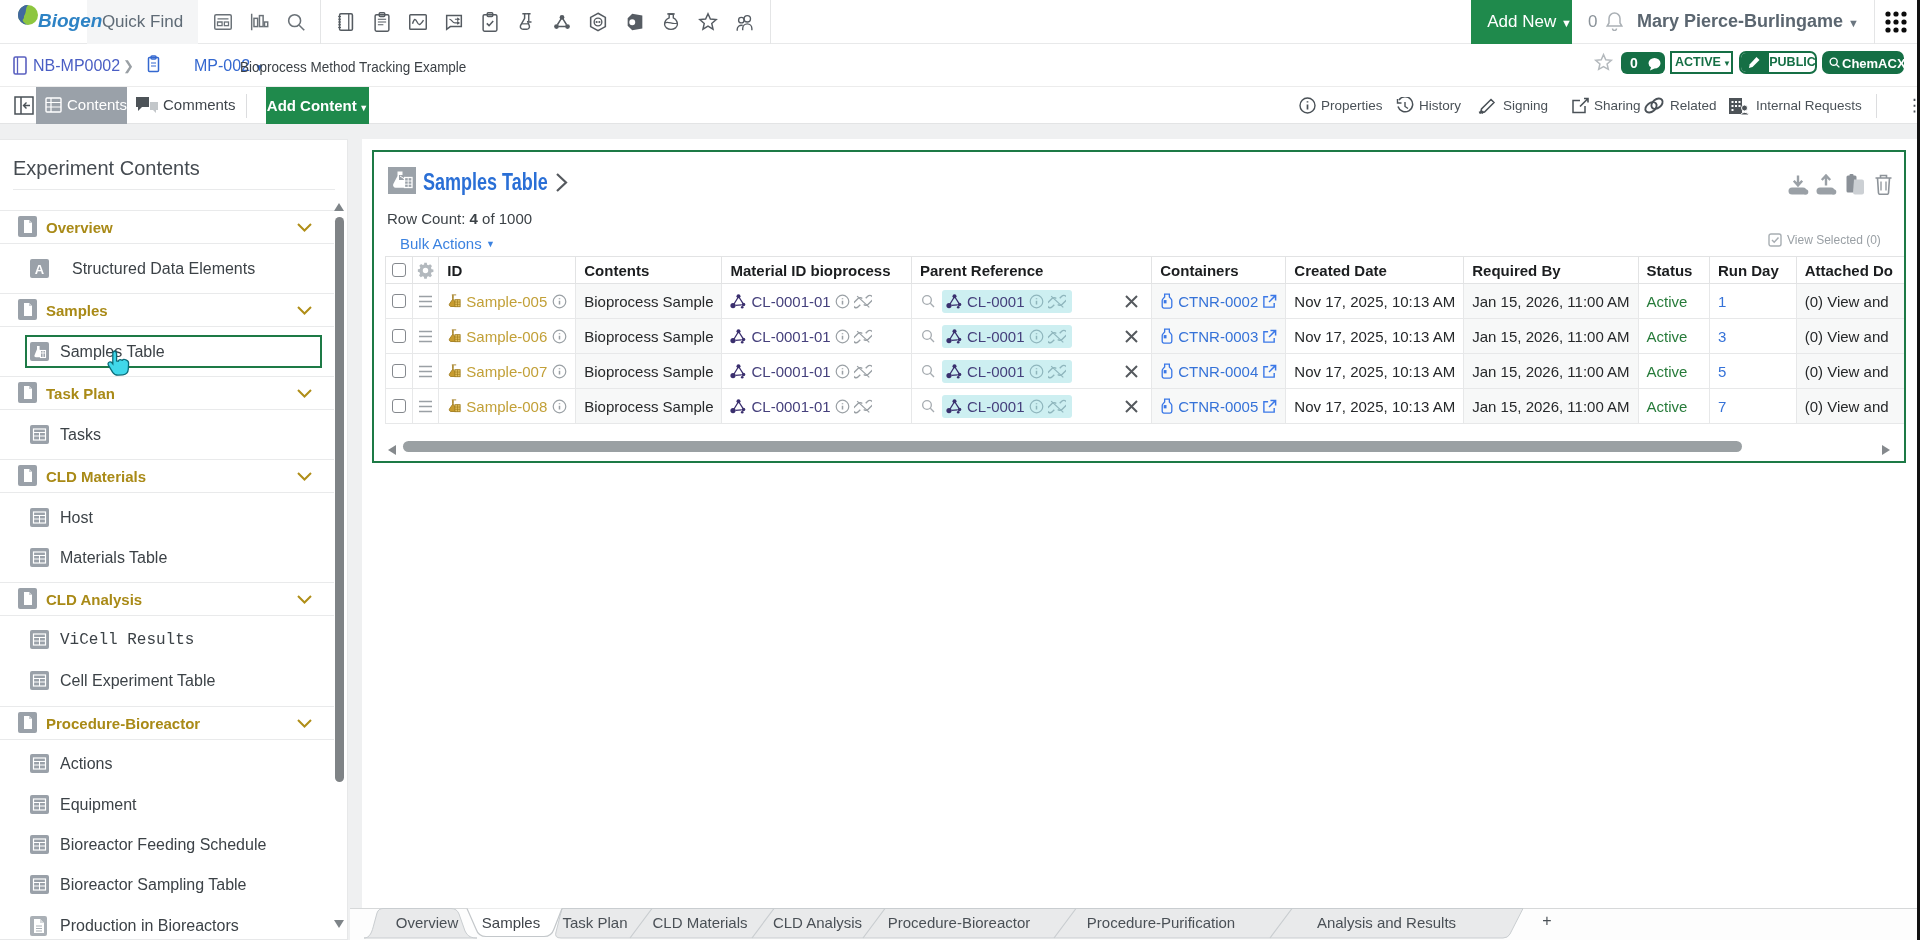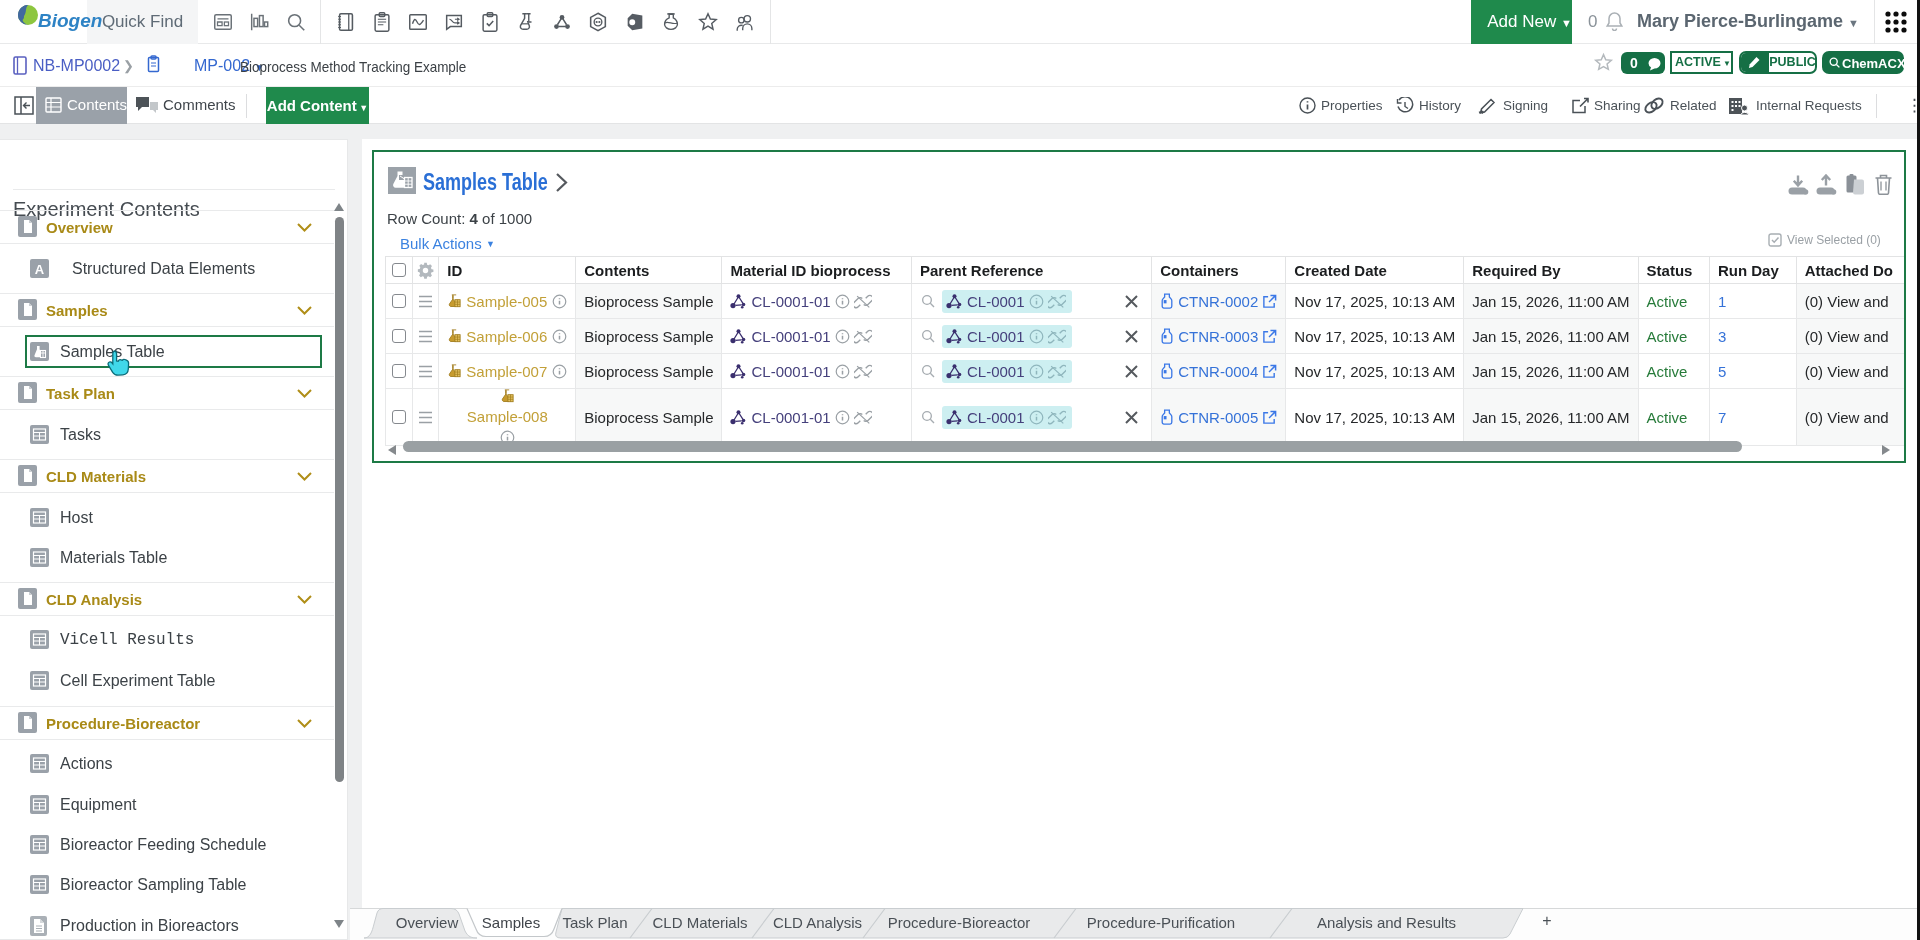--- a/index.html
+++ b/index.html
@@ -23,21 +23,21 @@
 #toolrow { position:absolute; left:0; top:87px; width:1920px; height:37px; background:#fff; border-bottom:1px solid #e3e4e5; }
 #tabContents { position:absolute; left:36px; top:0; width:91px; height:37px; background:#9aa1a9; color:#fff; font-size:15px; }
 #tabComments { position:absolute; left:127px; top:0; width:119px; height:37px; color:#3f454b; font-size:15px; }
 #addcontent { position:absolute; left:266px; top:0; width:103px; height:37px; background:#1f8a4c; color:#fff; font-size:15px; font-weight:700; text-align:center; line-height:37px; white-space:nowrap; }
 .toollink { position:absolute; top:0; height:37px; display:flex; align-items:center; gap:5px; color:#4a5157; font-size:13.5px; }
 
 #contentbg { position:absolute; left:0; top:124px; width:1920px; height:816px; background:#eff0f1; }
 #whitemain { position:absolute; left:362px; top:139px; width:1555px; height:801px; background:#fff; }
 
 #sidebar { position:absolute; left:0; top:139px; width:348px; height:801px; background:#fff; border:1px solid #e7e8e9; border-left:none; }
-#sbtitle { position:absolute; left:13px; top:17px; font-size:20px; color:#454b51;margin-top:41px; }
+#sbtitle { position:absolute; left:13px; top:17px; font-size:20px; color:#454b51; }
 .sbhead { color:#a98a17; font-weight:700; font-size:15px; }
 .sbitem { color:#3c4247; font-size:16px; }
 .sbline { position:absolute; left:0px; width:334px; height:1px; background:#e9eaeb; }
 
 #panel { position:absolute; left:372px; top:150px; width:1534px; height:313px; background:#fff; border:2px solid #1d7a46; }
 #ptitle { position:absolute; left:49px; top:16px; font-size:24px; font-weight:700; color:#2a6fd6; transform:scaleX(0.75); transform-origin:left; white-space:nowrap; letter-spacing:0px; }
 #rowcount { position:absolute; left:13px; top:58px; font-size:15px; color:#3c4247; }
 #bulkact { position:absolute; left:26px; top:83px; font-size:15px; color:#3b82e0; }
 table#grid { position:absolute; left:11px; top:104px; border-collapse:collapse; table-layout:fixed; font-size:15px; color:#26282a; }
 #grid th { border:1px solid #e2e3e4; font-weight:700; text-align:left; padding:0 8px; height:27px; background:#fff; font-size:15px; color:#1b1d1f; }
@@ -764,21 +764,21 @@
         <tr>
           <td style="padding:0">
             <div style="width:14px;height:14px;border:1.6px solid #85898e;border-radius:3px;margin:auto;"></div>
           </td>
           <td style="padding:0">
             <svg width="15" height="13" viewBox="0 0 15 13" style="margin:auto" stroke="#9aa0a5" stroke-width="1.6">
               <path d="M1 1.5h13M1 6.5h13M1 11.5h13"></path>
             </svg>
           </td>
           <td>
-            <div style="display:flex;align-items:center;gap:5px;flex-direction:column;">
+            <div style="display:flex;align-items:center;gap:5px;">
               <svg width="14" height="14" viewBox="0 0 16 16" style="flex:none">
                 <path d="M5.5 1h5M6.5 1.5v3.8L10.8 11.4A2 2 0 0 1 9 14.3H4.6a2 2 0 0 1 -1.8-2.9L7 5.3V1.5z" fill="#c79b2e" stroke="#a07c1c" stroke-width="1"></path>
                 <rect x="9" y="6.5" width="6" height="8" fill="#e3c05c" stroke="#a07c1c" stroke-width="1"></rect>
                 <path d="M9 9.2h6M9 11.8h6M12 6.5v8" stroke="#a07c1c" stroke-width="0.8"></path>
               </svg>
               <span class="gold">Sample-008</span>
               <svg width="15" height="15" viewBox="0 0 16 16" style="flex:none" fill="none" stroke="#9aa0a5" stroke-width="1.3">
                 <circle cx="8" cy="8" r="6.7"></circle>
                 <path d="M8 7.2v4M8 4.5v1.2" stroke-width="1.6"></path>
               </svg>

